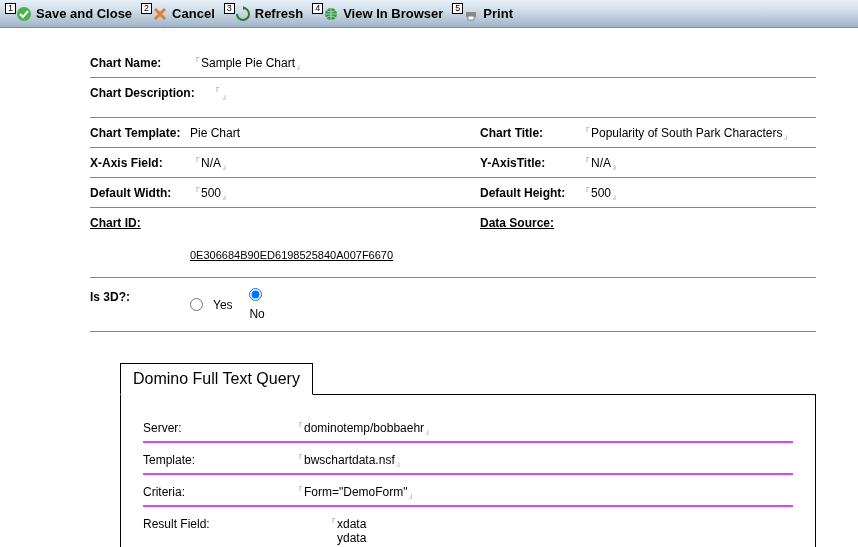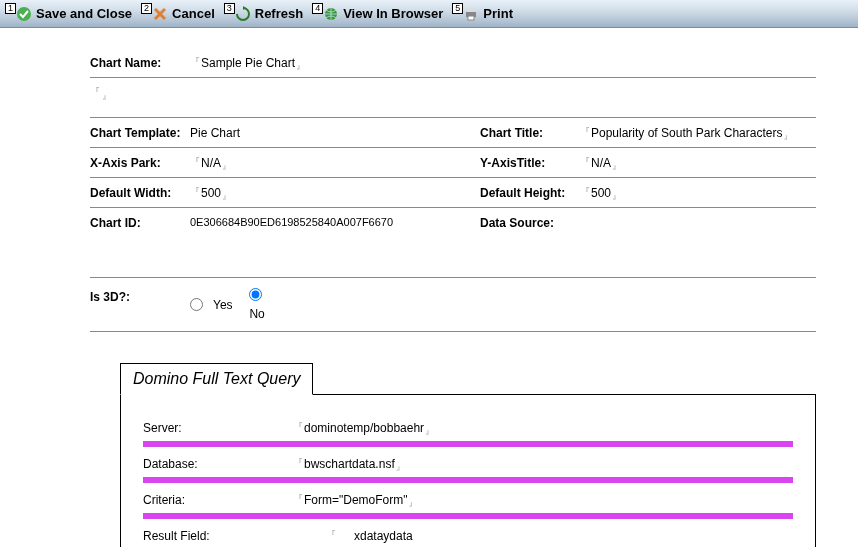--- a/index.html
+++ b/index.html
@@ -89,33 +89,32 @@
   }
   .tab {
     border: 1px solid #000;
     border-bottom: 1px solid #fff;
     padding: 6px 12px;
     font-size: 16px;
     font-weight: normal;
     background: #fff;
     position: relative;
     top: 1px;
-    font-style: italic;
   }
   .tab-body {
     border: 1px solid #000;
     border-bottom: none;
     padding: 16px 22px 0 22px;
   }
   .tab-body .row {
-    border-bottom: 6px solid #d946ef;
+    border-bottom: 2px solid #d946ef;
     padding: 8px 0 6px 0;
   }
   .tab-body .label { width: 150px; font-weight: normal; }
-  .multi-line { display: flex; flex-direction: row; margin-left: 17px; }
+  .multi-line { display: flex; flex-direction: column; }
   .is3d-row { border-top:1px solid #888; padding-top:10px; padding-bottom:10px; border-bottom:1px solid #888; margin-top:-1px;}
 </style>
 </head>
 <body>
 
 <div class="toolbar">
   <div class="toolbar-btn">
     <span class="key-hint">1</span>
     <span class="tb-icon">
       <svg viewBox="0 0 16 16">
@@ -175,20 +174,21 @@
       <span class="field-wrap">
         <span class="bracket">『</span>
         <span>Sample Pie Chart</span>
         <span class="bracket-close">』</span>
       </span>
     </div>
   </div>
 
   <div class="row" style="min-height:40px;">
     <div class="col col-left">
+      <span class="label" style="width:120px;">Chart Description:</span>
       <span class="field-wrap">
         <span class="bracket">『</span>
         <span></span>
         <span class="bracket-close">』</span>
       </span>
     </div>
   </div>
 
   <div class="row">
     <div class="col col-left">
@@ -200,21 +200,21 @@
       <span class="field-wrap">
         <span class="bracket">『</span>
         <span>Popularity of South Park Characters</span>
         <span class="bracket-close">』</span>
       </span>
     </div>
   </div>
 
   <div class="row">
     <div class="col col-left">
-      <span class="label">X-Axis Park:</span>
+      <span class="label">X-Axis Field:</span>
       <span class="field-wrap">
         <span class="bracket">『</span>
         <span>N/A</span>
         <span class="bracket-close">』</span>
       </span>
     </div>
     <div class="col col-right">
       <span class="label">Y-AxisTitle:</span>
       <span class="field-wrap">
         <span class="bracket">『</span>
@@ -236,24 +236,24 @@
     <div class="col col-right">
       <span class="label">Default Height:</span>
       <span class="field-wrap">
         <span class="bracket">『</span>
         <span>500</span>
         <span class="bracket-close">』</span>
       </span>
     </div>
   </div>
 
-  <div class="row" style="min-height:70px;">
+  <div class="row" style="min-height:70px;text-decoration:underline;">
     <div class="col col-left">
       <span class="label">Chart ID:</span>
-      <span class="value" style="font-size:11px;">0E306684B90ED6198525840A007F6670</span>
+      <span class="value" style="font-size:11px;margin-top:33px;">0E306684B90ED6198525840A007F6670</span>
     </div>
     <div class="col col-right">
       <span class="label">Data Source:</span>
     </div>
   </div>
 
   <div class="is3d-row" style="display:flex;">
     <span class="label">Is 3D?:</span>
     <div class="radio-group" style="display:flex; gap:16px; padding-top:0;">
       <div class="radio-row" style="margin-bottom:0;">
@@ -274,21 +274,21 @@
     <div class="tab-body">
       <div class="row">
         <span class="label">Server:</span>
         <span class="field-wrap">
           <span class="bracket">『</span>
           <span>dominotemp/bobbaehr</span>
           <span class="bracket-close">』</span>
         </span>
       </div>
       <div class="row">
-        <span class="label">Database:</span>
+        <span class="label">Template:</span>
         <span class="field-wrap">
           <span class="bracket">『</span>
           <span>bwschartdata.nsf</span>
           <span class="bracket-close">』</span>
         </span>
       </div>
       <div class="row">
         <span class="label">Criteria:</span>
         <span class="field-wrap">
           <span class="bracket">『</span>

